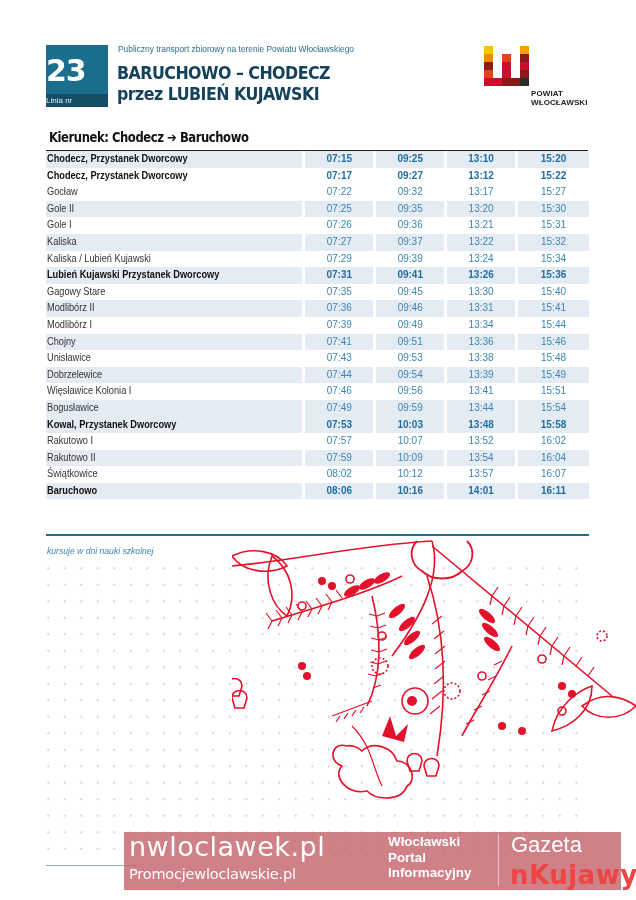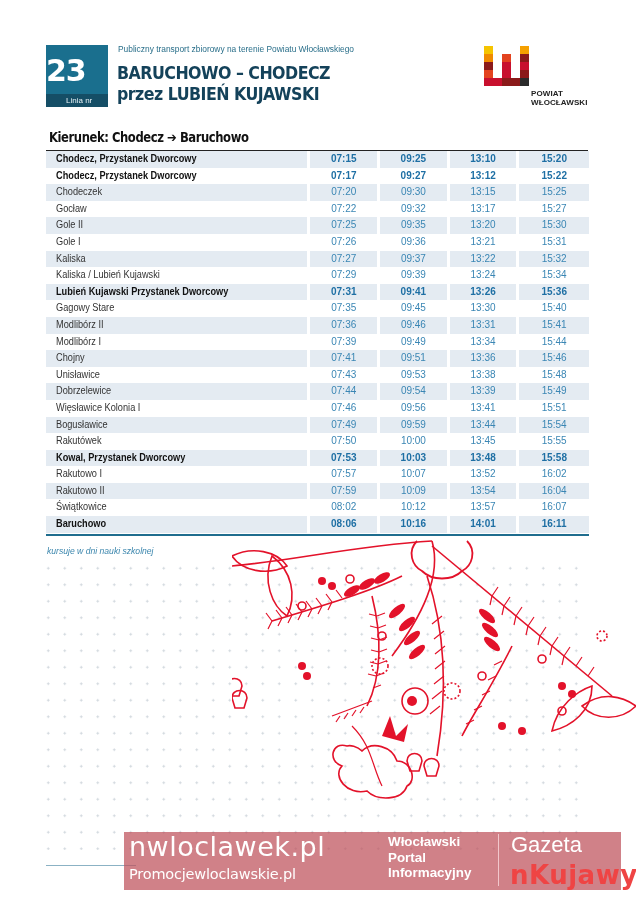--- a/index.html
+++ b/index.html
@@ -4,30 +4,30 @@
 <style>
   html, body { margin:0; padding:0; }
   body { width:636px; height:900px; background:#ffffff; position:relative; overflow:hidden; font-family:"Liberation Sans", sans-serif; }
   .dots {
     position:absolute; left:40px; top:560px; width:550px; height:290px;
     background-image: radial-gradient(circle, #cfd6dc 0.9px, transparent 1.3px);
     background-size:16.5px 16.5px;
   }
   .line-badge { position:absolute; left:46px; top:45px; width:62px; height:62px; background:#1a6f8e; color:#fff; }
   .line-num { display:block; font-family:"DejaVu Sans", sans-serif; font-weight:bold; font-size:30px; letter-spacing:-1px; line-height:48px; margin-top:2px; }
-  .line-lbl { position:absolute; left:0; right:0; bottom:0; height:13px; background:#154e66; font-size:8px; line-height:13px; color:#e6f0f4;padding-left:20px; }
+  .line-lbl { position:absolute; left:0; right:0; bottom:0; height:13px; background:#154e66; font-size:8px; line-height:13px; color:#e6f0f4; }
   .subtitle { position:absolute; left:118px; top:44px; font-size:8.4px; color:#2a6f8a; }
   .title { position:absolute; left:117px; top:62px; font-family:"DejaVu Sans", sans-serif; font-weight:bold; font-size:18px; line-height:21px; color:#14425a; letter-spacing:-0.6px; transform:scaleX(0.88); transform-origin:left top; }
   .logo { position:absolute; left:484px; top:46px; }
   .logo-text { position:absolute; left:531px; top:89px; font-size:8px; font-weight:bold; line-height:9px; color:#222; letter-spacing:0.1px; }
   .direction { position:absolute; left:49px; top:130px; font-family:"DejaVu Sans", sans-serif; font-weight:bold; font-size:13.2px; color:#111; letter-spacing:-0.5px; transform:scaleX(0.88); transform-origin:left top; }
   .rule-top { position:absolute; left:46px; top:150px; width:542px; height:1.5px; background:#222; }
   table.tt { position:absolute; left:46px; top:151px; width:543px; border-collapse:separate; border-spacing:0 0; }
   table.tt td { height:16.6px; padding:0; font-size:10px; line-height:16.6px; border-right:3px solid #fff; }
-  table.tt td.stop { width:252px; padding-left:10px; color:#333; transform-origin:left; }
+  table.tt td.stop { width:252px; padding-left:1px; color:#333; transform-origin:left; }
   table.tt td.t { width:67px; text-align:center; color:#3a86b4; }
   table.tt td.t:last-child { border-right:none; width:70px;margin-left:47px; }
   table.tt tr.shade td { background:#e4ebf2; }
   table.tt tr.bold td.stop { font-weight:bold; color:#111; }
   table.tt tr.bold td.t { font-weight:bold; color:#1e6fa4; }
   .stop span { display:inline-block; transform:scaleX(0.92); transform-origin:left; white-space:nowrap; }
   .rule-bot { position:absolute; left:46px; top:534px; width:543px; height:1.5px; background:#1f6d8e; }
   .note { position:absolute; left:47px; top:546px; font-size:8.6px; color:#3b86ad;font-style:italic; }
   .ornament { position:absolute; left:232px; top:536px; }
   .bottom-line { position:absolute; left:46px; top:865px; width:90px; height:1px; background:#8bb2c4; }
@@ -93,27 +93,20 @@
         <td class="t">13:10</td>
         <td class="t">15:20</td>
       </tr>
       <tr class="bold">
         <td class="stop"><span>Chodecz, Przystanek Dworcowy</span></td>
         <td class="t">07:17</td>
         <td class="t">09:27</td>
         <td class="t">13:12</td>
         <td class="t">15:22</td>
       </tr>
-      <tr class="shade">
-        <td class="stop"><span>Chodeczek</span></td>
-        <td class="t">07:20</td>
-        <td class="t">09:30</td>
-        <td class="t">13:15</td>
-        <td class="t">15:25</td>
-      </tr>
       <tr>
         <td class="stop"><span>Gocław</span></td>
         <td class="t">07:22</td>
         <td class="t">09:32</td>
         <td class="t">13:17</td>
         <td class="t">15:27</td>
       </tr>
       <tr class="shade">
         <td class="stop"><span>Gole II</span></td>
         <td class="t">07:25</td>
@@ -197,27 +190,20 @@
         <td class="t">09:56</td>
         <td class="t">13:41</td>
         <td class="t">15:51</td>
       </tr>
       <tr class="shade">
         <td class="stop"><span>Bogusławice</span></td>
         <td class="t">07:49</td>
         <td class="t">09:59</td>
         <td class="t">13:44</td>
         <td class="t">15:54</td>
-      </tr>
-      <tr>
-        <td class="stop"><span>Rakutówek</span></td>
-        <td class="t">07:50</td>
-        <td class="t">10:00</td>
-        <td class="t">13:45</td>
-        <td class="t">15:55</td>
       </tr>
       <tr class="shade bold">
         <td class="stop"><span>Kowal, Przystanek Dworcowy</span></td>
         <td class="t">07:53</td>
         <td class="t">10:03</td>
         <td class="t">13:48</td>
         <td class="t">15:58</td>
       </tr>
       <tr>
         <td class="stop"><span>Rakutowo I</span></td>

